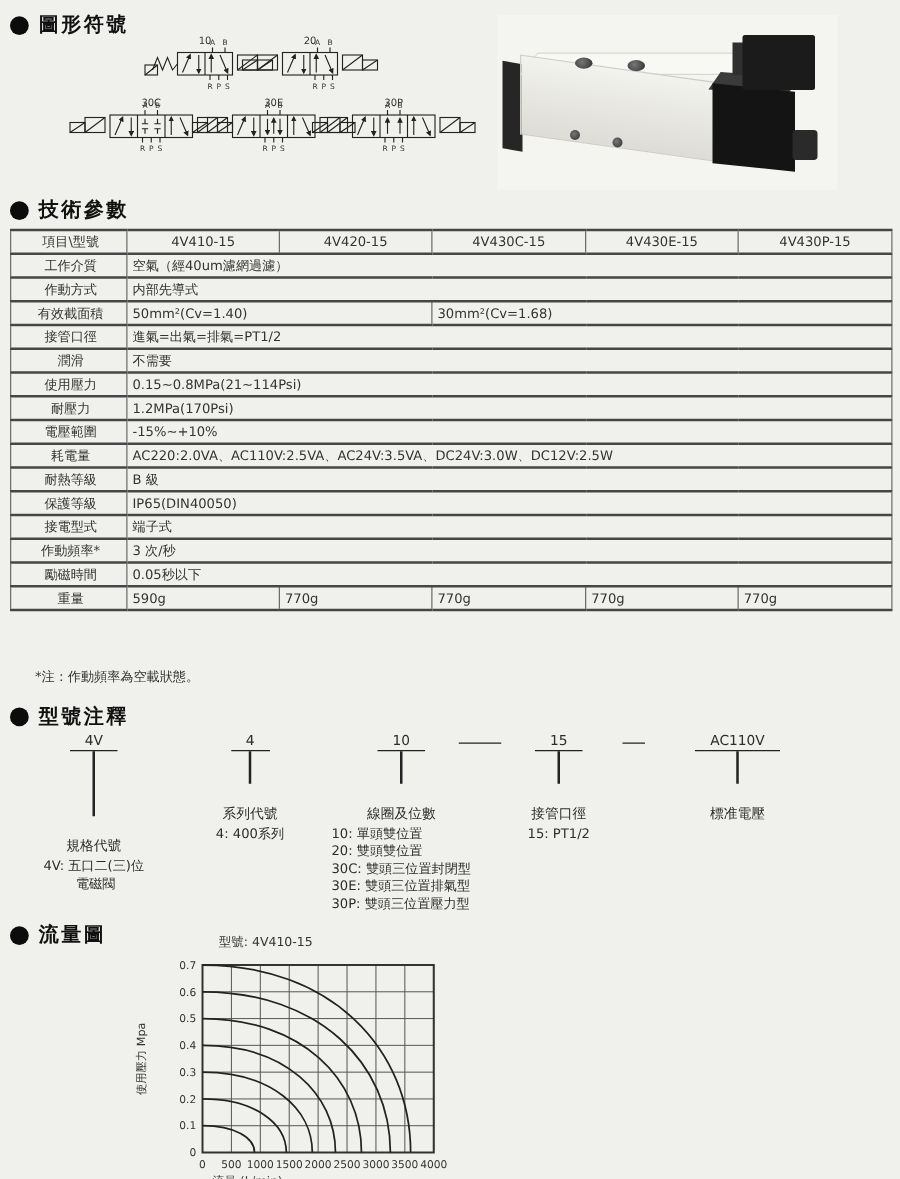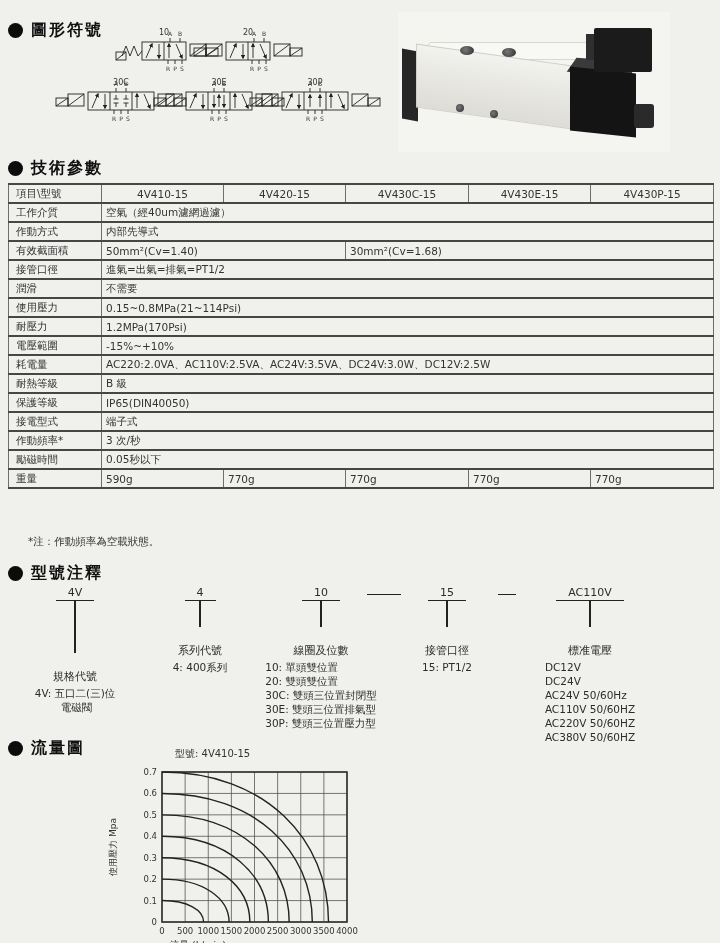--- a/index.html
+++ b/index.html
@@ -23,21 +23,21 @@
   .photo .endcap{position:absolute;left:4px;top:38px;width:16px;height:70px;background:#262626;transform:skewY(10deg);}
   .photo .port{position:absolute;border-radius:50%;background:radial-gradient(circle at 40% 40%,#777,#2c2c2c);}
   .photo .sol{position:absolute;left:172px;top:58px;width:66px;height:64px;background:#141414;transform:skewY(6deg);}
   .photo .sol-top{position:absolute;left:172px;top:48px;width:66px;height:14px;background:#3a3a3a;transform:skewX(-35deg) skewY(4deg);}
   .photo .din{position:absolute;left:196px;top:16px;width:58px;height:44px;background:#1b1b1b;border-radius:2px;}
   .photo .din-cap{position:absolute;left:188px;top:22px;width:16px;height:26px;background:#2f2f2f;}
   .photo .nut{position:absolute;left:236px;top:92px;width:20px;height:24px;background:#2a2a2a;border-radius:3px;}
   
   table.spec{position:absolute;left:8px;top:183px;width:705px;border-collapse:collapse;table-layout:fixed;font-size:10.5px;color:#333;}
   table.spec td,table.spec th{border-left:1px solid #6e6e6e;border-right:1px solid #6e6e6e;border-top:2px solid #464646;border-bottom:2px solid #464646;height:17px;padding:0 4px;font-weight:normal;overflow:hidden;white-space:nowrap;}
-  table.spec .lbl{text-align:left;padding-left:7px;}
+  table.spec .lbl{text-align:center;padding-left:7px;}
   .tbl-note{position:absolute;left:8px;top:535px;font-size:10.5px;color:#333;margin-left:20px;}
   
   .mn-part{position:absolute;text-align:center;font-size:11px;color:#2c2c2c;}
   .mn-code{display:inline-block;border-bottom:1.5px solid #222;padding:0 12px 1px 12px;font-size:11px;}
   .mn-stem{width:1.5px;background:#222;margin:0 auto;}
   .mn-title{margin-top:16px;font-size:11px;}
   .mn-options{display:inline-block;text-align:left;font-size:10.5px;line-height:14px;margin-top:2px;}
   .mn-0 .mn-line:nth-child(2){padding-left:26px;}
   .mn-sep{position:absolute;border-top:1.5px solid #222;height:0;}
   
@@ -48,21 +48,21 @@
 <body>
 
 <svg width="0" height="0" style="position:absolute" aria-hidden="true">
   <defs>
     <marker id="ar" markerWidth="5" markerHeight="5" refX="3.5" refY="2.5" orient="auto">
       <path d="M0,0L5,2.5L0,5z" fill="#222"></path>
     </marker>
   </defs>
 </svg>
 
-<div class="sec-hdr" style="top:20px;font-family:Liberation Serif, serif;">
+<div class="sec-hdr" style="top:10px;font-family:Liberation Serif, serif;">
   <span class="bullet"></span>
   <span class="sec-title">圖形符號</span>
 </div>
 <div id="symbols-area">
     <div class="sym" style="left: 106px; top: 26px;">
       <svg width="118" height="50" viewBox="0 0 118 50">
         <text x="58" y="9" font-size="8" text-anchor="middle">10</text>
         <line x1="64" y1="12" x2="64" y2="16" stroke="#222" stroke-width="0.9"></line>
         <line x1="74" y1="12" x2="74" y2="16" stroke="#222" stroke-width="0.9"></line>
         <text x="64" y="10" font-size="6" text-anchor="middle">A</text>
@@ -355,21 +355,20 @@
 <div class="mn-part mn-3" style="left:385px;top:586px;width:124px;">
   <div class="mn-code">15</div>
   <div class="mn-stem" style="height:26px;"></div>
   <div class="mn-title">接管口徑</div>
   <div class="mn-options"><div class="mn-line">15: PT1/2</div></div>
 </div>
 <div class="mn-part mn-4" style="left:515px;top:586px;width:150px;">
   <div class="mn-code">AC110V</div>
   <div class="mn-stem" style="height:26px;"></div>
   <div class="mn-title">標准電壓</div>
-  <div class="mn-options"><div class="mn-line">DC12V</div><div class="mn-line">DC24V</div><div class="mn-line">AC24V 50/60Hz</div><div class="mn-line">AC110V 50/60HZ</div><div class="mn-line">AC220V 50/60HZ</div><div class="mn-line">AC380V 50/60HZ</div></div>
 </div>
 <div class="mn-sep" style="left:367px;top:594px;width:34px;"></div>
 <div class="mn-sep" style="left:498px;top:594px;width:18px;"></div>
 
 <div class="sec-hdr" style="top:738px;">
   <span class="bullet"></span>
   <span class="sec-title">流量圖</span>
 </div>
 <div id="flow-chart"><svg width="285" height="202" viewBox="0 0 285 202">
       <text x="75" y="15" font-size="10">型號: 4V410-15</text>

